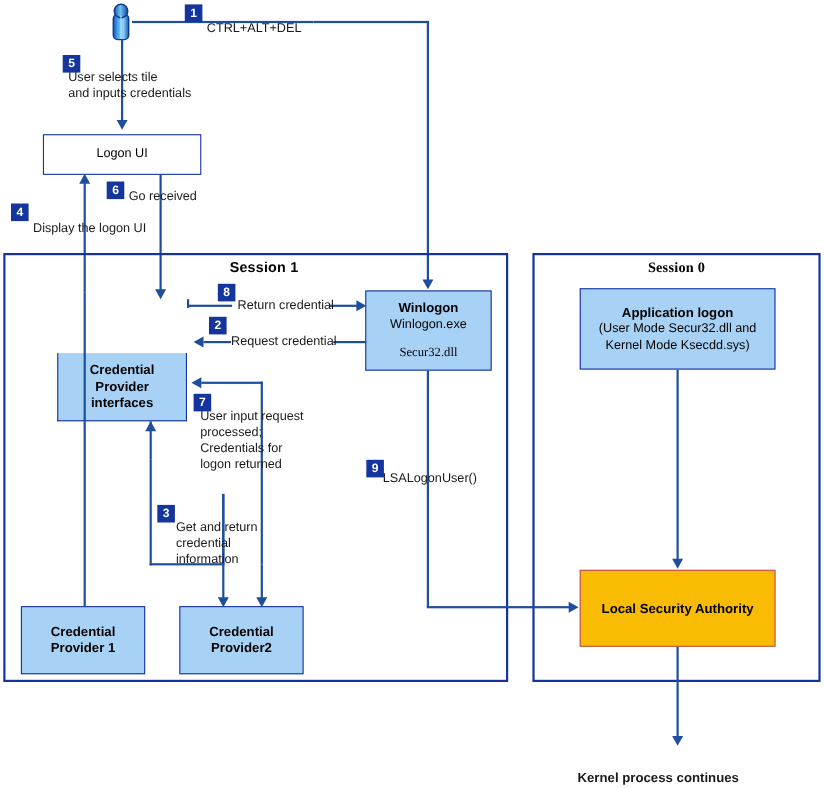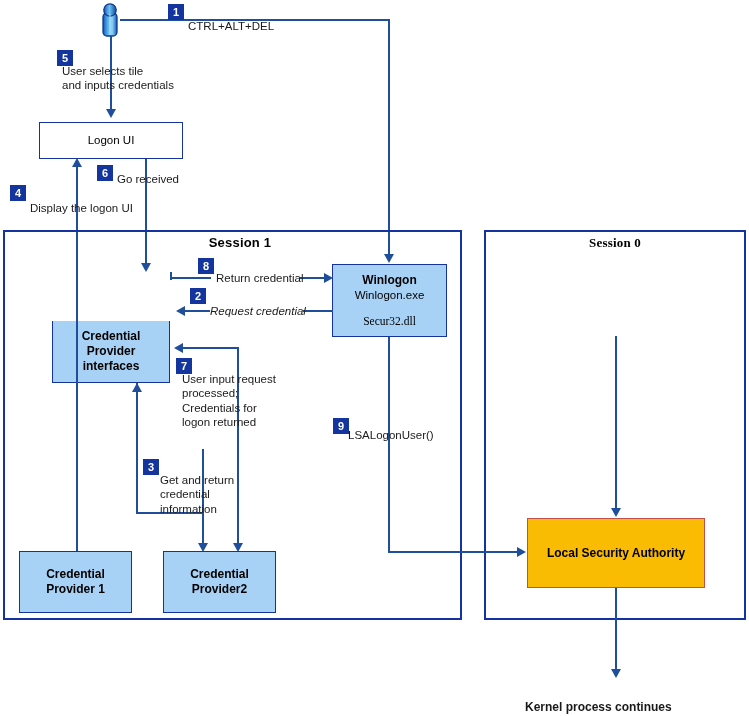--- a/index.html
+++ b/index.html
@@ -211,21 +211,21 @@
   <div class="line h" style="left:170px; top:277px; width:41px;"></div>
   <div class="line h" style="left:300px; top:277px; width:28px;"></div>
   <div class="arrow right" style="left:324px; top:273px;"></div>
   <div class="badge" style="left:198px; top:258px;">8</div>
   <div class="caption left" style="left:216px; top:271px; width:120px;">Return credential</div>
 
   <div class="line h" style="left:185px; top:310px; width:25px;"></div>
   <div class="line h" style="left:303px; top:310px; width:30px;"></div>
   <div class="arrow left" style="left:176px; top:306px;"></div>
   <div class="badge" style="left:190px; top:288px;">2</div>
-  <div class="caption left" style="left:210px; top:304px; width:130px;font-style:italic;">Request credential</div>
+  <div class="caption left" style="left:210px; top:304px; width:130px;">Request credential</div>
 
   <div class="line h" style="left:183px; top:347px; width:56px;"></div>
   <div class="line v" style="left:237px; top:347px; height:166px;"></div>
   <div class="arrow left" style="left:174px; top:343px;"></div>
   <div class="badge" style="left:176px; top:358px;">7</div>
   <div class="caption center" style="left:182px; top:372px; width:112px;">User input request
 processed;
 Credentials for
 logon returned</div>
 
@@ -256,20 +256,25 @@
     <div class="ttl">Credential</div>
     <div class="ttl">Provider2</div>
   </div>
 
   <div class="line v" style="left:388px; top:337px; height:215px;"></div>
   <div class="line h" style="left:388px; top:551px; width:131px;"></div>
   <div class="arrow right" style="left:517px; top:547px;"></div>
   <div class="badge" style="left:333px; top:418px;">9</div>
   <div class="caption left" style="left:348px; top:428px; width:120px;">LSALogonUser()</div>
 
+  <div class="box blue" style="left:527px; top:262px; width:178px; height:74px;">
+    <div class="ttl">Application logon</div>
+    <div class="sub">(User Mode Secur32.dll and</div>
+    <div class="sub">Kernel Mode Ksecdd.sys)</div>
+  </div>
 
   <div class="line v" style="left:615px; top:336px; height:177px;"></div>
   <div class="arrow down" style="left:611px; top:508px;"></div>
 
   <div class="box amber" style="left:527px; top:518px; width:178px; height:70px;">
     <div class="ttl">Local Security Authority</div>
   </div>
 
   <div class="line v" style="left:615px; top:588px; height:86px;"></div>
   <div class="arrow down" style="left:611px; top:669px;"></div>

